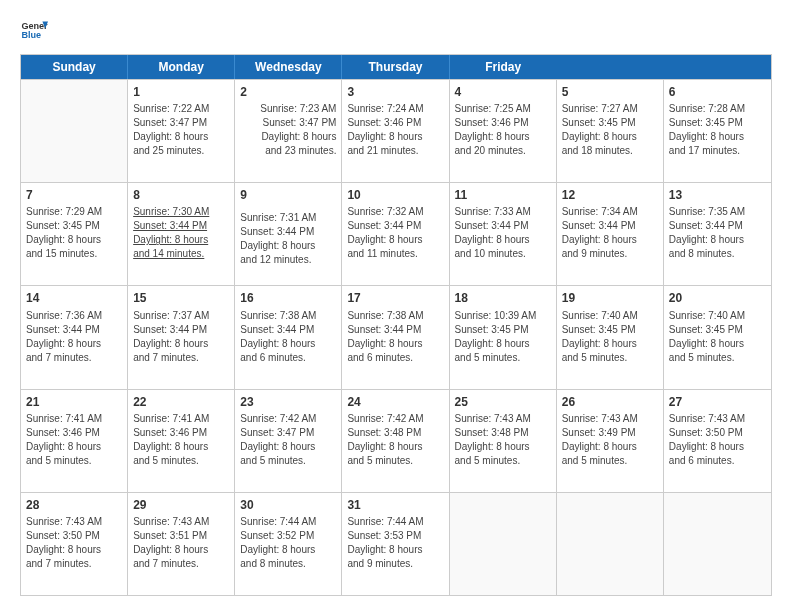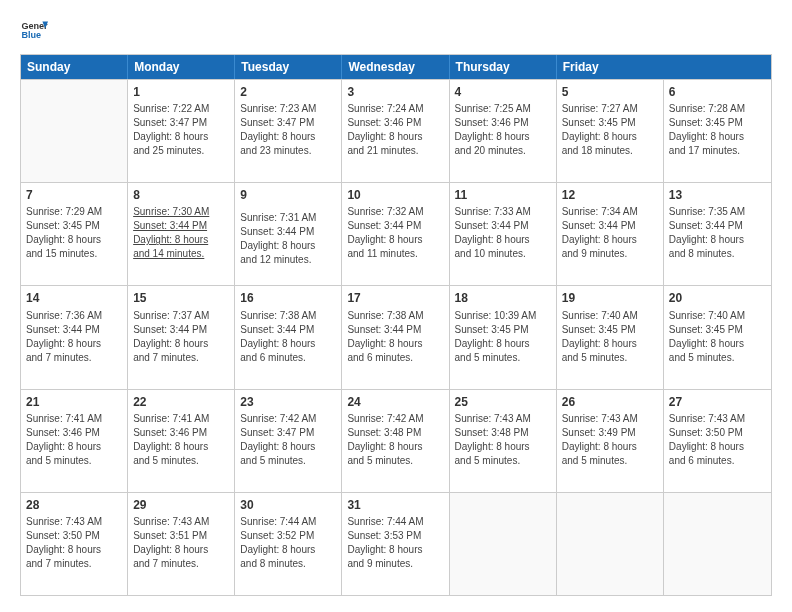--- a/index.html
+++ b/index.html
@@ -54,21 +54,21 @@
     .cal-header-row {
       display: grid;
       grid-template-columns: repeat(7, 1fr);
       background: #1a6bb5;
     }
     .cal-header-cell {
       color: #fff;
       font-size: 12px;
       font-weight: bold;
       padding: 5px 6px;
-      text-align: left;
+      text-align: center;
       border-right: 1px solid #3a8ad0;
     }
     .cal-header-cell:last-child { border-right: none; }
     .cal-body {
       flex: 1;
       display: flex;
       flex-direction: column;
     }
     .cal-week {
       display: grid;
@@ -114,38 +114,37 @@
     <div class="title-block">
       <div class="month-title"></div>
       <div class="location"></div>
     </div>
   </div>
 
   <div class="calendar">
     <div class="cal-header-row">
     <div class="cal-header-cell">Sunday</div>
         <div class="cal-header-cell">Monday</div>
-        <div class="cal-header-cell">Tuesday</div>
         <div class="cal-header-cell">Wednesday</div>
         <div class="cal-header-cell">Thursday</div>
         <div class="cal-header-cell">Friday</div>
       </div>
     <div class="cal-body">
     <div class="cal-week">
           <div class="cal-cell empty"></div>
           <div class="cal-cell">
             <span class="day-num">1</span>
             <div class="cell-text" style="white-space: pre-line;">Sunrise: 7:22 AM
 Sunset: 3:47 PM
 Daylight: 8 hours
 and 25 minutes.</div>
           </div>
           <div class="cal-cell">
             <span class="day-num">2</span>
-            <div class="cell-text" style="white-space: pre-line;">Sunrise: 7:23 AM
+            <div class="cell-text" style="white-space: pre-line; text-align: right;">Sunrise: 7:23 AM
 Sunset: 3:47 PM
 Daylight: 8 hours
 and 23 minutes.</div>
           </div>
           <div class="cal-cell">
             <span class="day-num">3</span>
             <div class="cell-text" style="white-space: pre-line;">Sunrise: 7:24 AM
 Sunset: 3:46 PM
 Daylight: 8 hours
 and 21 minutes.</div>

